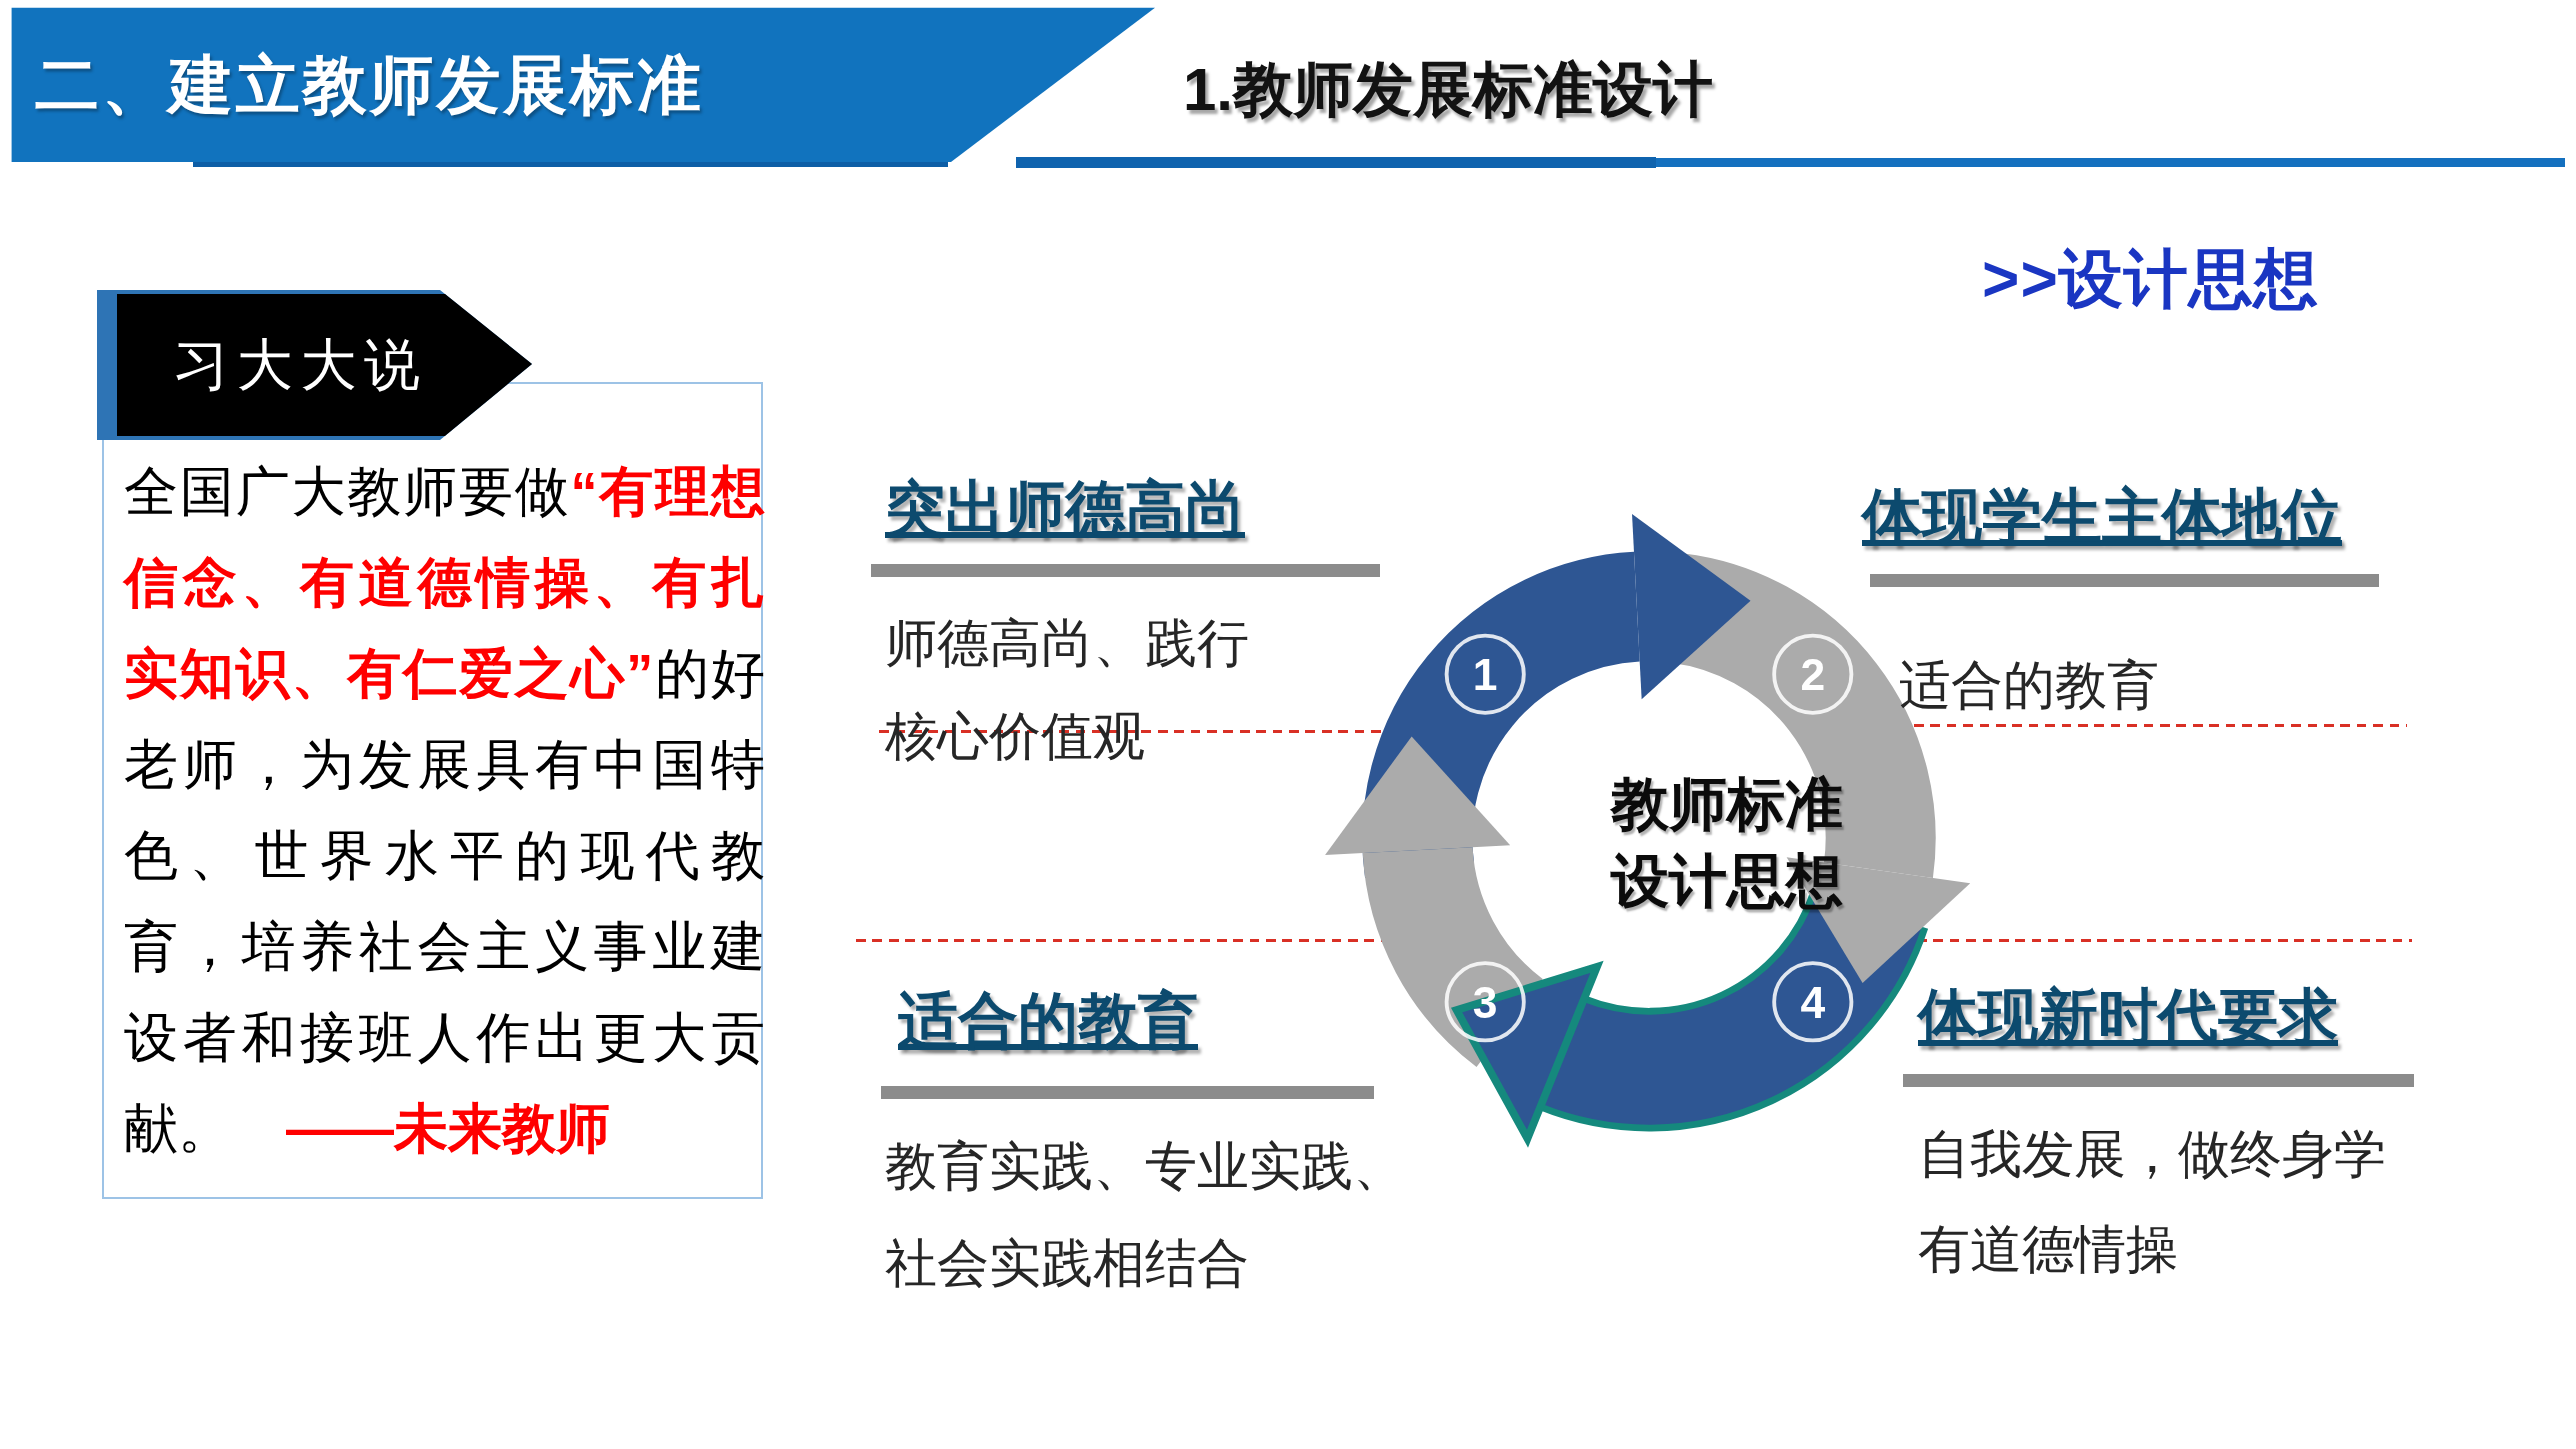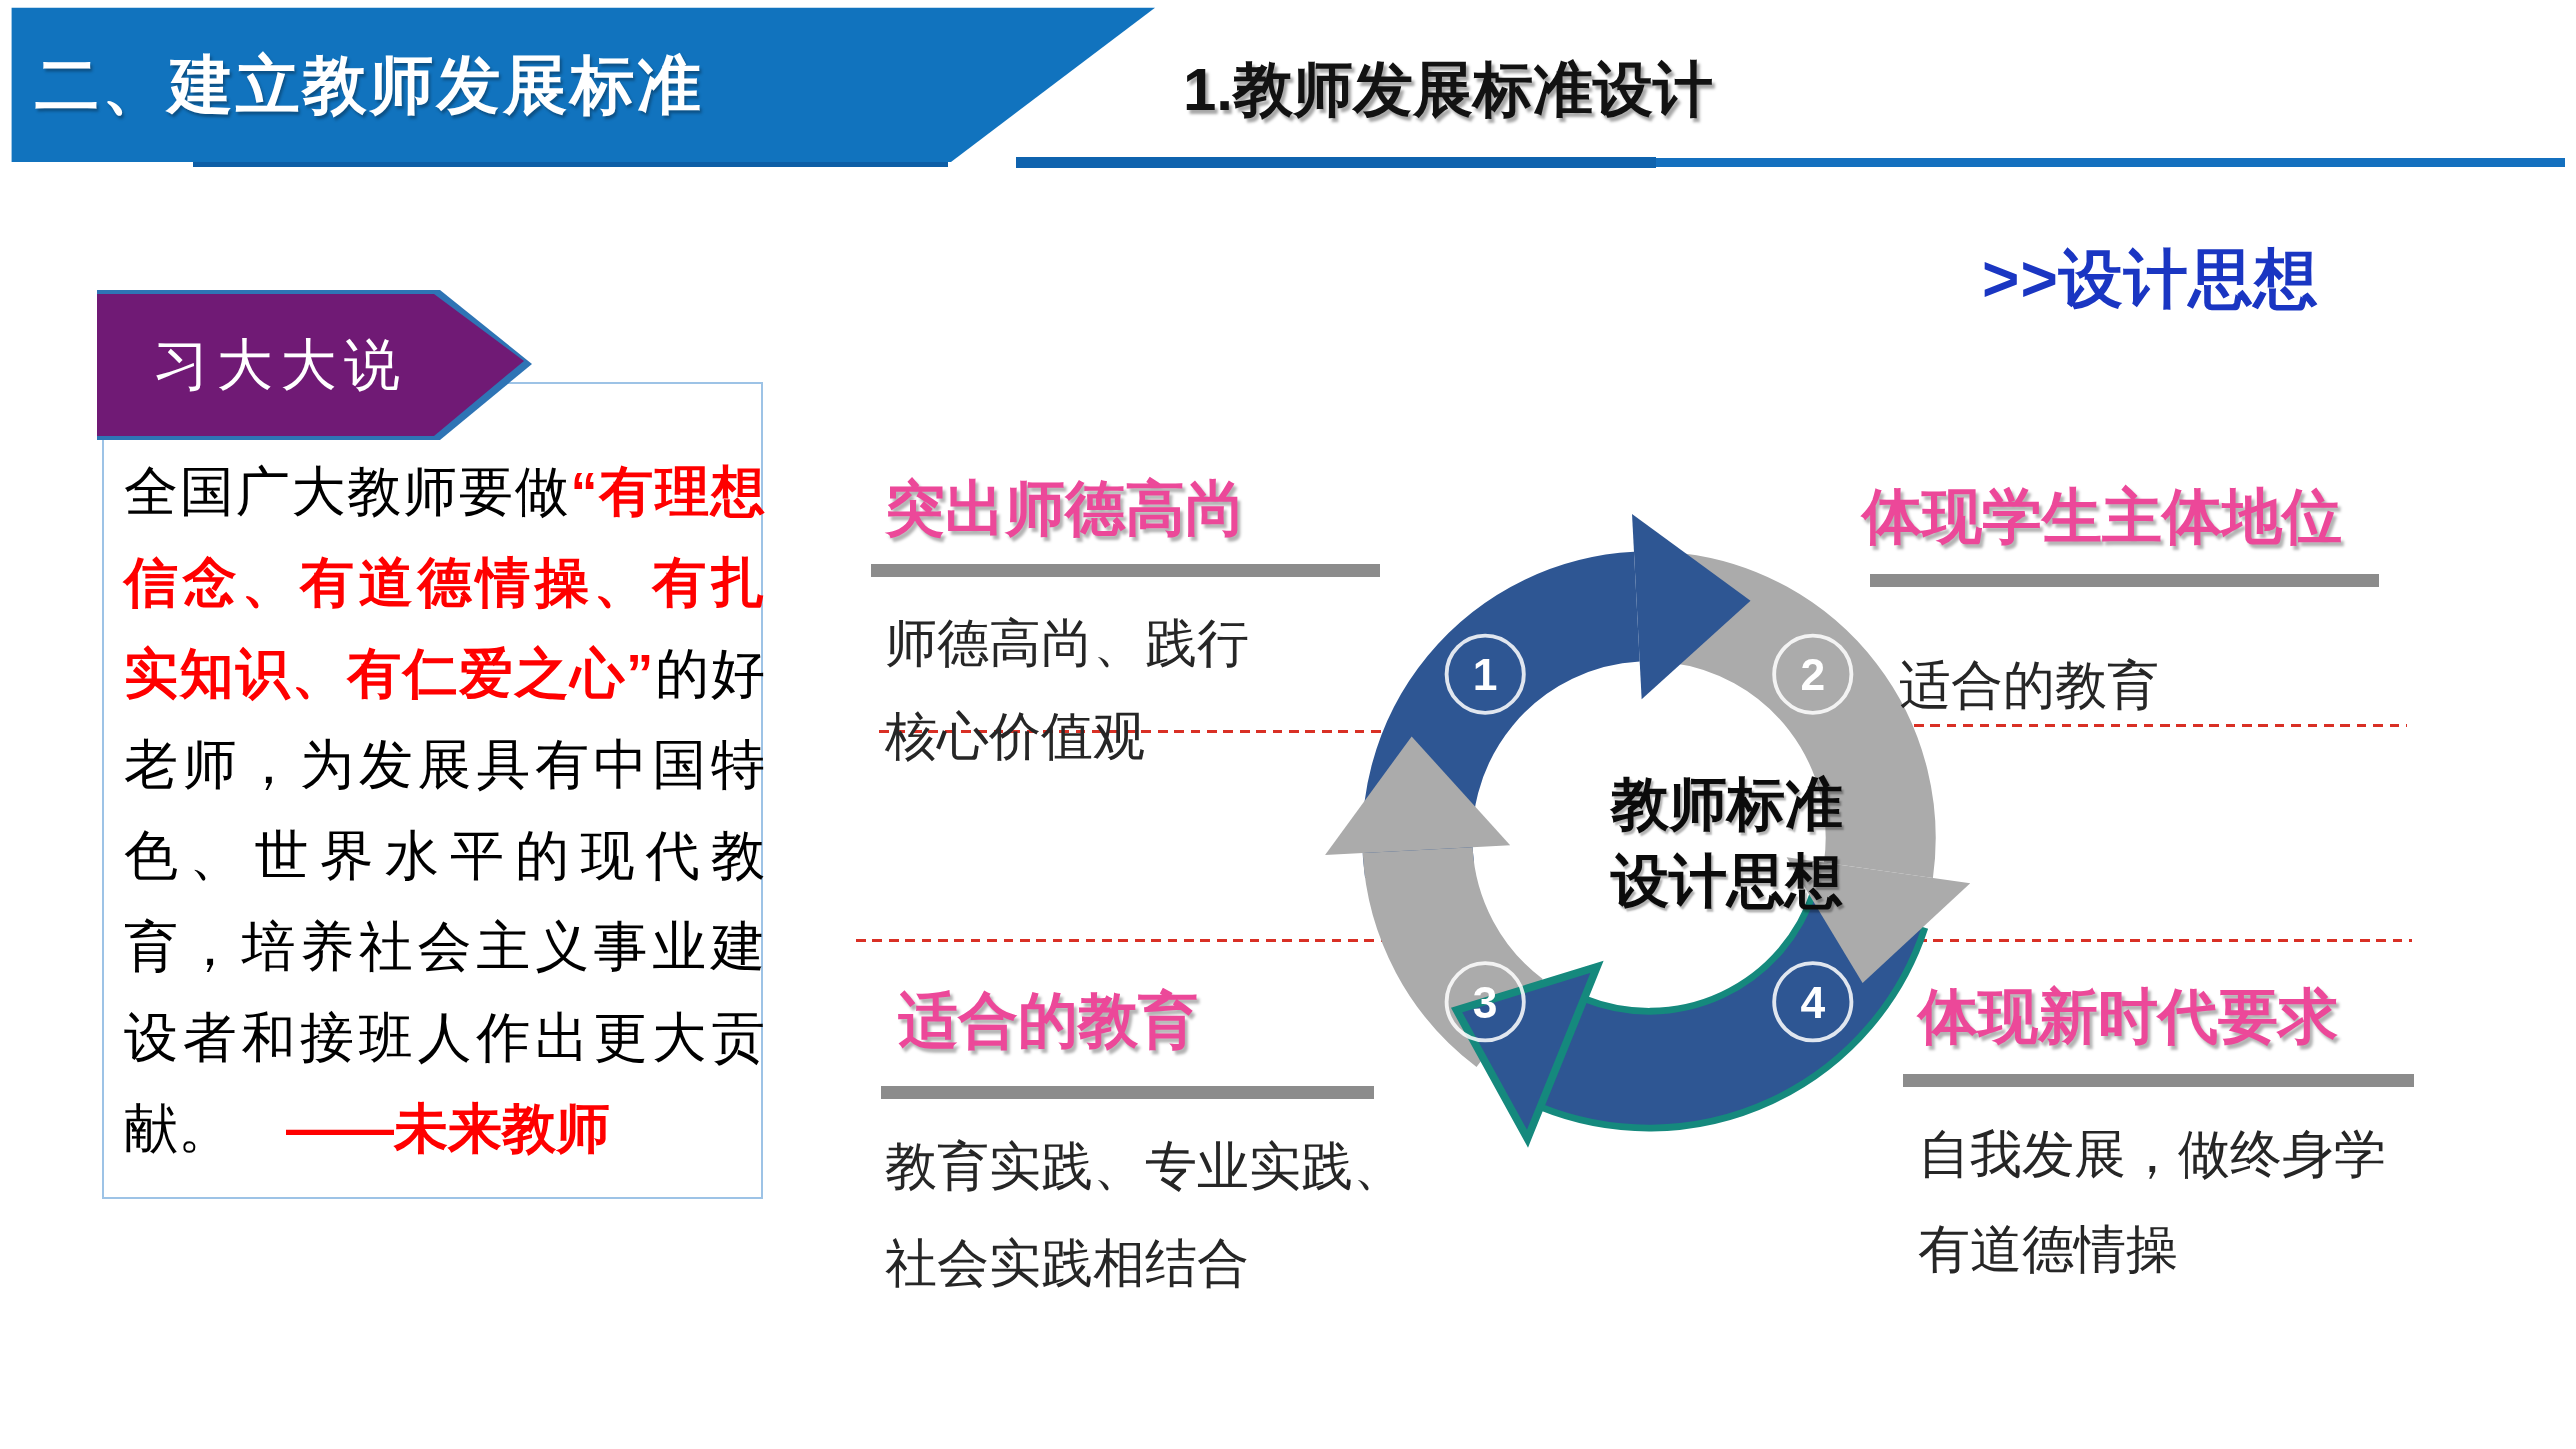--- a/index.html
+++ b/index.html
@@ -33,35 +33,35 @@
   
   .callout-box{
     left:102px;top:382px;width:657px;height:813px;background:#ffffff;
     border:2.9px solid #9DC3E6;z-index:1;
   }
   .callout-tab-outer{
     left:97px;top:290px;width:435px;height:150px;background:#2E74B5;z-index:3;
     clip-path:polygon(0 0,343px 0,435px 74px,343px 150px,0 150px);
   }
   .callout-tab-inner{
-    left:0;top:3.9px;width:427px;height:142px;background:#701a75;
+    left:20px;top:3.9px;width:427px;height:142px;background:#000000;
     clip-path:polygon(0 0,337px 0,427px 67px,337px 142px,0 142px);
   }
   .callout-tab-label{
     left:56px;top:0;height:142px;line-height:142px;color:#ffffff;
     font-size:56px;font-weight:500;letter-spacing:7.7px;
   }
   .quote{
     left:124px;top:446px;width:641px;z-index:2;
     font-size:54px;line-height:91px;color:#000000;text-align:justify;
   }
   .quote .red{color:#FF0000;font-weight:600;}
 
   
-  .qtitle{color:#ec4899;font-size:60px;font-weight:800;text-shadow:2.9px 3.9px 2.9px rgba(0,0,0,0.30);z-index:4;}
+  .qtitle{color:#0c4a6e;font-size:60px;font-weight:800;text-shadow:2.9px 3.9px 2.9px rgba(0,0,0,0.30);z-index:4;text-decoration:underline;}
   .qbar{background:#8C8C8C;height:12.6px;z-index:4;}
   .qbody{color:#262626;font-size:52px;z-index:4;}
   .dash{
     height:2.9px;z-index:1;
     background-image:repeating-linear-gradient(90deg,#D93025 0,#D93025 9.7px,transparent 9.7px,transparent 16.4px);
   }
 
   
   .ring-svg{left:1316px;top:505px;width:666px;height:666px;z-index:2;}
   .center-title{

